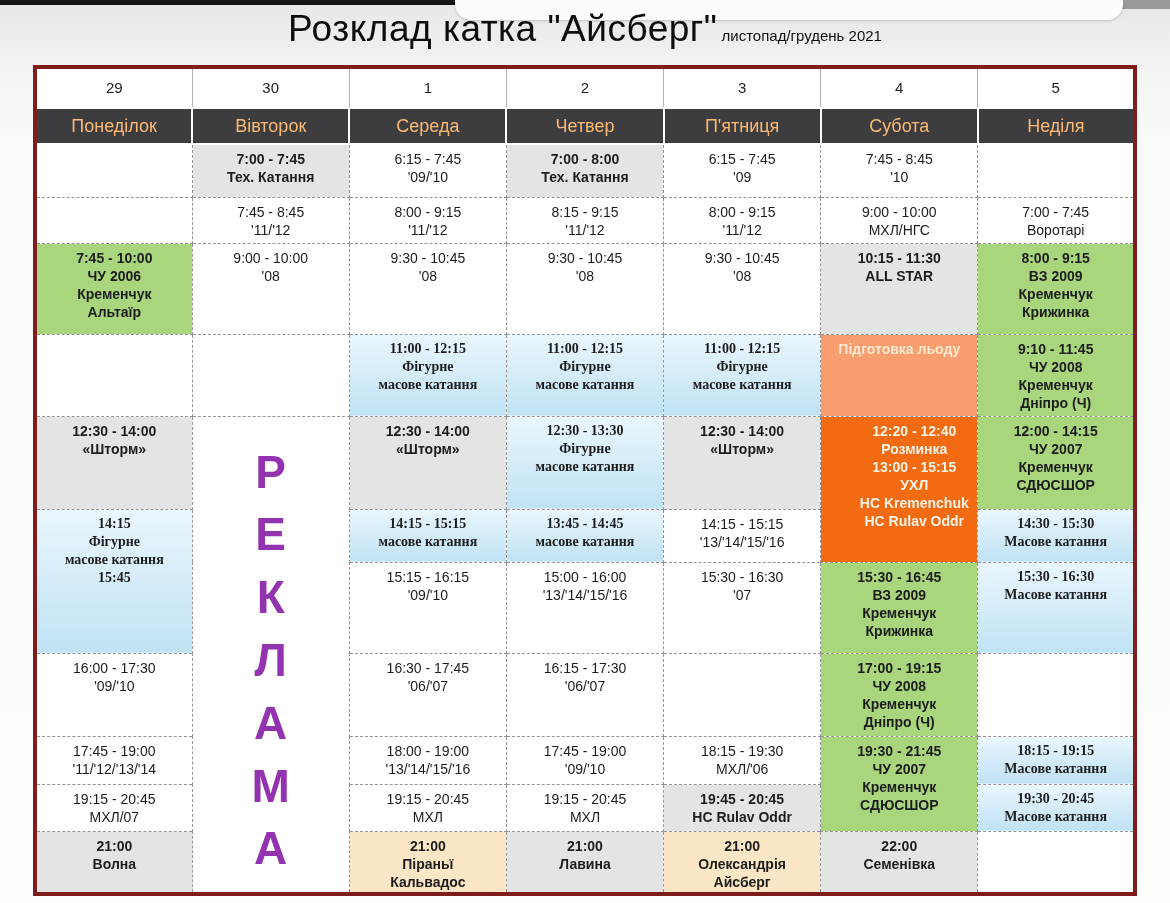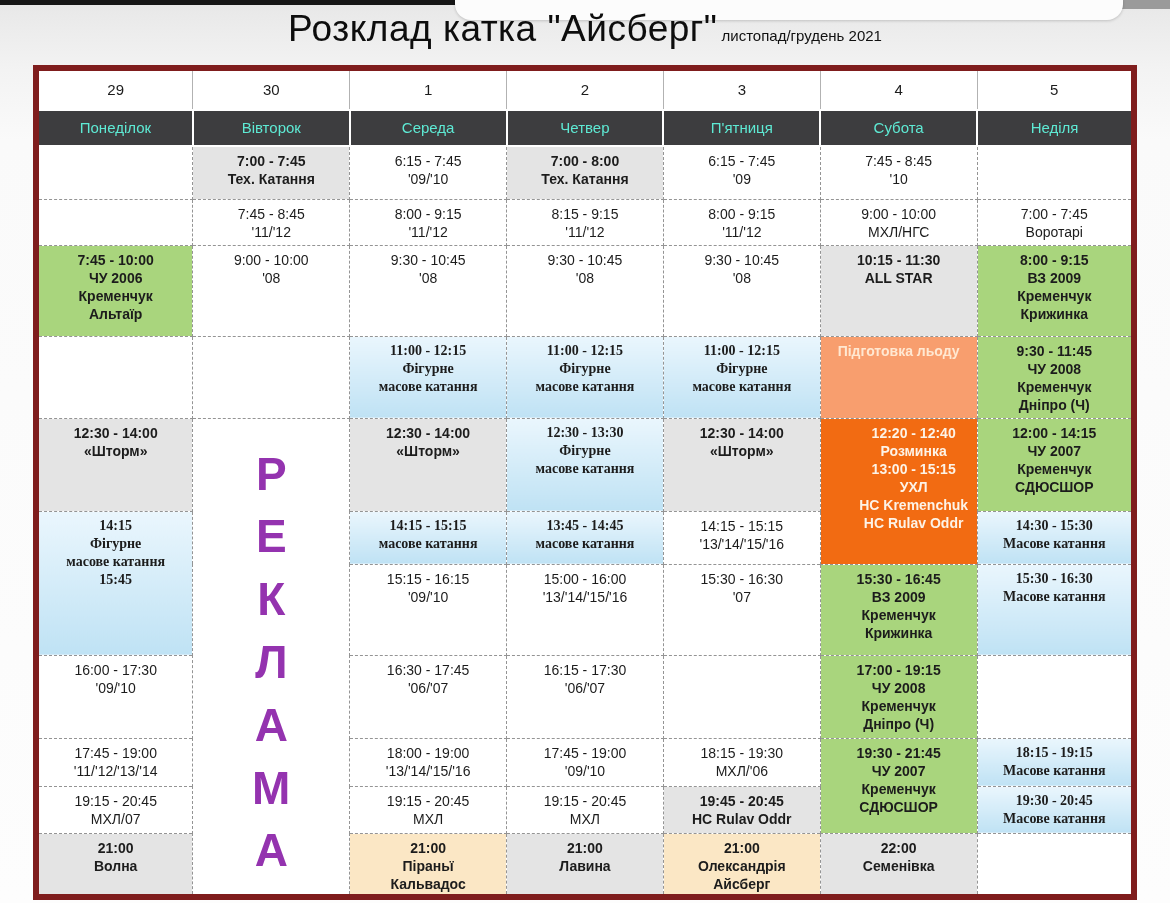--- a/index.html
+++ b/index.html
@@ -10,27 +10,27 @@
   }
   .top-strip{position:absolute;top:0;left:0;width:1170px;height:5px;background:#161616;}
   .top-strip-right{position:absolute;top:0;left:1118px;width:52px;height:9px;background:#9a9a9a;}
   .top-notch{position:absolute;top:0;left:455px;width:668px;height:20px;background:#fcfcfc;
     border-radius:0 0 16px 16px;box-shadow:0 1px 3px rgba(0,0,0,.18);}
   .header{position:absolute;top:8px;left:0;width:100%;text-align:center;white-space:nowrap;}
   .title{font-size:37px;letter-spacing:.5px;color:#0d0d0d;}
   .subtitle{font-size:15px;color:#111;margin-left:4px;}
 
   table.sched{position:absolute;top:65px;left:33px;width:1104px;border-collapse:collapse;
-    table-layout:fixed;background:#fff;border:6px solid #7f1d1d;}
+    table-layout:fixed;background:#fff;border:4px solid #7f1d1d;}
   td{font-size:14px;text-align:center;vertical-align:top;line-height:18px;
      padding:5px 2px 1px;overflow:hidden;}
   td.date-cell{height:38px;border:1px solid #b2b2b2;background:#fff;font-size:15px;
      padding:0;vertical-align:middle;}
   td.day-cell{height:34px;border:2px solid #ffffff;background:var(--header_dark);
-     color:#5eead4;font-size:15px;padding:0;vertical-align:middle;}
+     color:#fdba74;font-size:18px;padding:0;vertical-align:middle;}
   td.body-cell{border:1px dashed #949494;background:#fff;}
   td.bold{font-weight:bold;}
   td.gray{background:var(--gray);}
   td.green{background:var(--green);text-align:center;}
   td.blue{background:linear-gradient(180deg,var(--blue_top) 0%,var(--blue_bottom) 100%);font-family:Liberation Serif, serif;}
   td.orange{background:var(--orange);color:var(--orange_text);padding-left:32px;}
   td.salmon{background:var(--salmon);color:var(--salmon_text);}
   td.peach{background:var(--peach);}
   td.advert-cell{background:#fff;padding:0;}
   .advert-col{display:flex;flex-direction:column;justify-content:space-between;align-items:center;
@@ -168,21 +168,21 @@
         </td>
         <td class="body-cell blue bold">
           <div>11:00 - 12:15</div>
           <div>Фігурне</div>
           <div>масове катання</div>
         </td>
         <td class="body-cell salmon bold">
           <div>Підготовка льоду</div>
         </td>
         <td class="body-cell green bold">
-          <div>9:30 - 11:45</div>
+          <div>9:10 - 11:45</div>
           <div>ЧУ 2008</div>
           <div>Кременчук</div>
           <div>Дніпро (Ч)</div>
         </td>
       </tr>
       <tr style="height: 93px;">
         <td class="body-cell gray bold">
           <div>12:30 - 14:00</div>
           <div>«Шторм»</div>
         </td>

